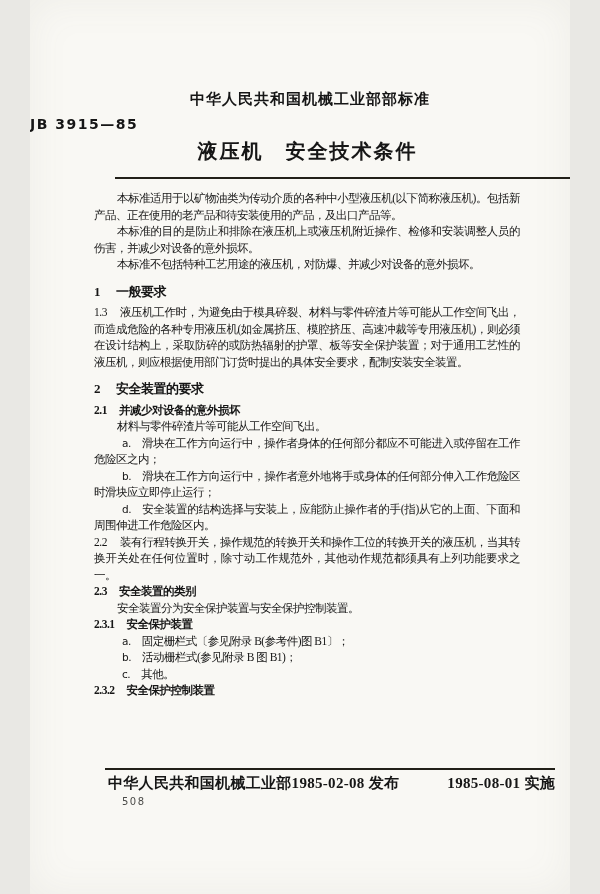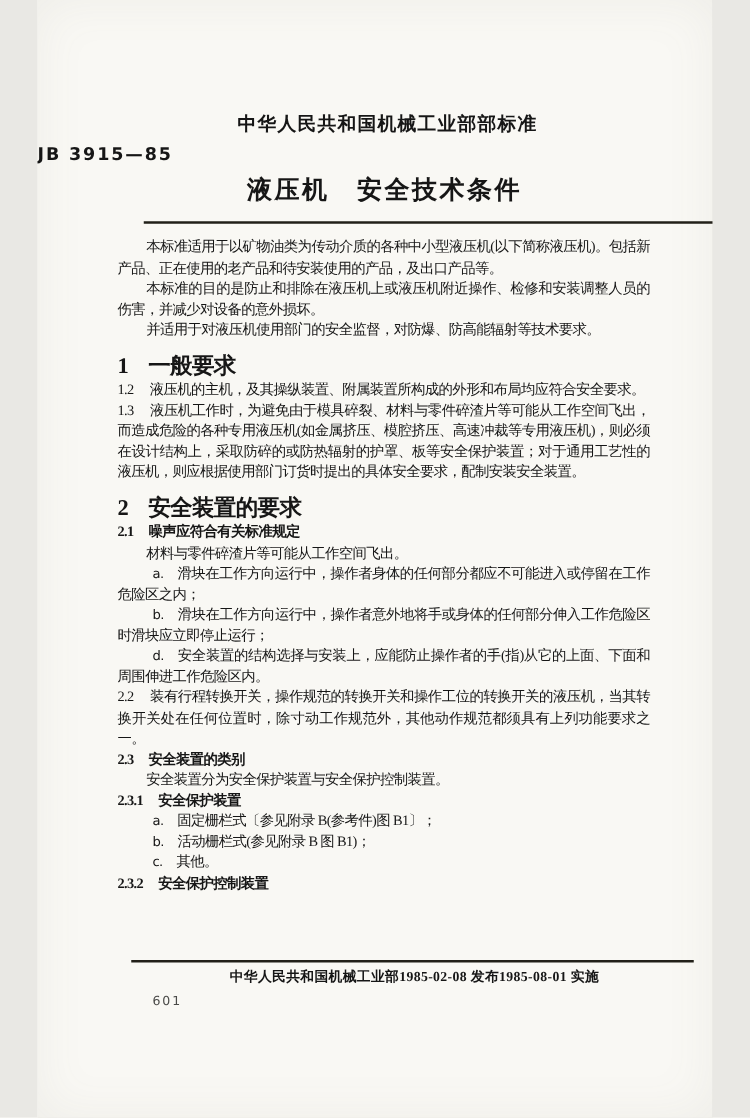--- a/index.html
+++ b/index.html
@@ -54,21 +54,21 @@
     padding: 11px 50px 0 64px;
     font-size: 11.5px;
     line-height: 16.5px;
     letter-spacing: -0.5px;
     text-align: justify;
   }
   .doc-body p { margin: 0; }
   .indent { text-indent: 2em; }
   .sec-head {
     font-weight: bold;
-    font-size: 18px;
+    font-size: 13px;
     margin: 0;
     padding: 11px 0 4px 0;
   }
   .sec-head .secnum { margin-right: 16px; }
   .clause .cnum { margin-right: 13px; }
   .subhead { font-weight: bold; }
   .subhead .cnum { margin-right: 12px; }
   .item { text-indent: 28px; }
   .item .lnum { margin-right: 11px; font-family: "DejaVu Sans", sans-serif; font-size: 10.5px; }
   
@@ -79,22 +79,22 @@
     width: 450px;
     height: 0;
     border-top: 2px solid #222019;
   }
   .footer-row {
     position: absolute;
     left: 78px;
     top: 774px;
     width: 447px;
     display: flex;
-    justify-content: center;
-    font-size: 11px;
+    justify-content: space-between;
+    font-size: 15px;
     font-weight: bold;
     letter-spacing: 0.3px;
   }
   .page-number {
     position: absolute;
     left: 92px;
     top: 796px;
     font-size: 10px;
     color: #4a4a48;
     letter-spacing: 1.5px;
@@ -108,30 +108,29 @@
 
   <div class="org-title">中华人民共和国机械工业部部标准</div>
   <div class="std-no">JB 3915—85</div>
   <div class="doc-title">液压机　安全技术条件</div>
   <div class="top-rule"></div>
 
   <div class="doc-body">
 
     <p class="indent">本标准适用于以矿物油类为传动介质的各种中小型液压机(以下简称液压机)。包括新产品、正在使用的老产品和待安装使用的产品，及出口产品等。</p>
     <p class="indent">本标准的目的是防止和排除在液压机上或液压机附近操作、检修和安装调整人员的伤害，并减少对设备的意外损坏。</p>
-    <p class="indent">并适用于对液压机使用部门的安全监督，对防爆、防高能辐射等技术要求。</p>
+    <p class="indent">本标准不包括特种工艺用途的液压机，对防爆、并减少对设备的意外损坏。</p>
 
     <p class="sec-head"><span class="secnum">1</span><span>一般要求</span></p>
 
-    <p class="clause"><span class="cnum">1.2</span><span>液压机的主机，及其操纵装置、附属装置所构成的外形和布局均应符合安全要求。</span></p>
     <p class="clause"><span class="cnum">1.3</span><span>液压机工作时，为避免由于模具碎裂、材料与零件碎渣片等可能从工作空间飞出，而造成危险的各种专用液压机(如金属挤压、模腔挤压、高速冲裁等专用液压机)，则必须在设计结构上，采取防碎的或防热辐射的护罩、板等安全保护装置；对于通用工艺性的液压机，则应根据使用部门订货时提出的具体安全要求，配制安装安全装置。</span></p>
 
     <p class="sec-head"><span class="secnum">2</span><span>安全装置的要求</span></p>
 
-    <p class="clause subhead"><span class="cnum">2.1</span><span>噪声应符合有关标准规定</span></p>
+    <p class="clause subhead"><span class="cnum">2.1</span><span>并减少对设备的意外损坏</span></p>
     <p class="indent">材料与零件碎渣片等可能从工作空间飞出。</p>
 
     <p class="item"><span class="lnum">a.</span><span>滑块在工作方向运行中，操作者身体的任何部分都应不可能进入或停留在工作危险区之内；</span></p>
     <p class="item"><span class="lnum">b.</span><span>滑块在工作方向运行中，操作者意外地将手或身体的任何部分伸入工作危险区时滑块应立即停止运行；</span></p>
     <p class="item"><span class="lnum">d.</span><span>安全装置的结构选择与安装上，应能防止操作者的手(指)从它的上面、下面和周围伸进工作危险区内。</span></p>
 
     <p class="clause"><span class="cnum">2.2</span><span>装有行程转换开关，操作规范的转换开关和操作工位的转换开关的液压机，当其转换开关处在任何位置时，除寸动工作规范外，其他动作规范都须具有上列功能要求之一。</span></p>
 
     <p class="clause subhead"><span class="cnum">2.3</span><span>安全装置的类别</span></p>
     <p class="indent">安全装置分为安全保护装置与安全保护控制装置。</p>
@@ -144,15 +143,15 @@
 
     <p class="clause subhead"><span class="cnum">2.3.2</span><span>安全保护控制装置</span></p>
 
   </div>
 
   <div class="footer-rule"></div>
   <div class="footer-row">
     <span>中华人民共和国机械工业部1985-02-08 发布</span>
     <span>1985-08-01 实施</span>
   </div>
-  <div class="page-number">601</div>
+  <div class="page-number">508</div>
 
 </div>
 
 </body></html>

